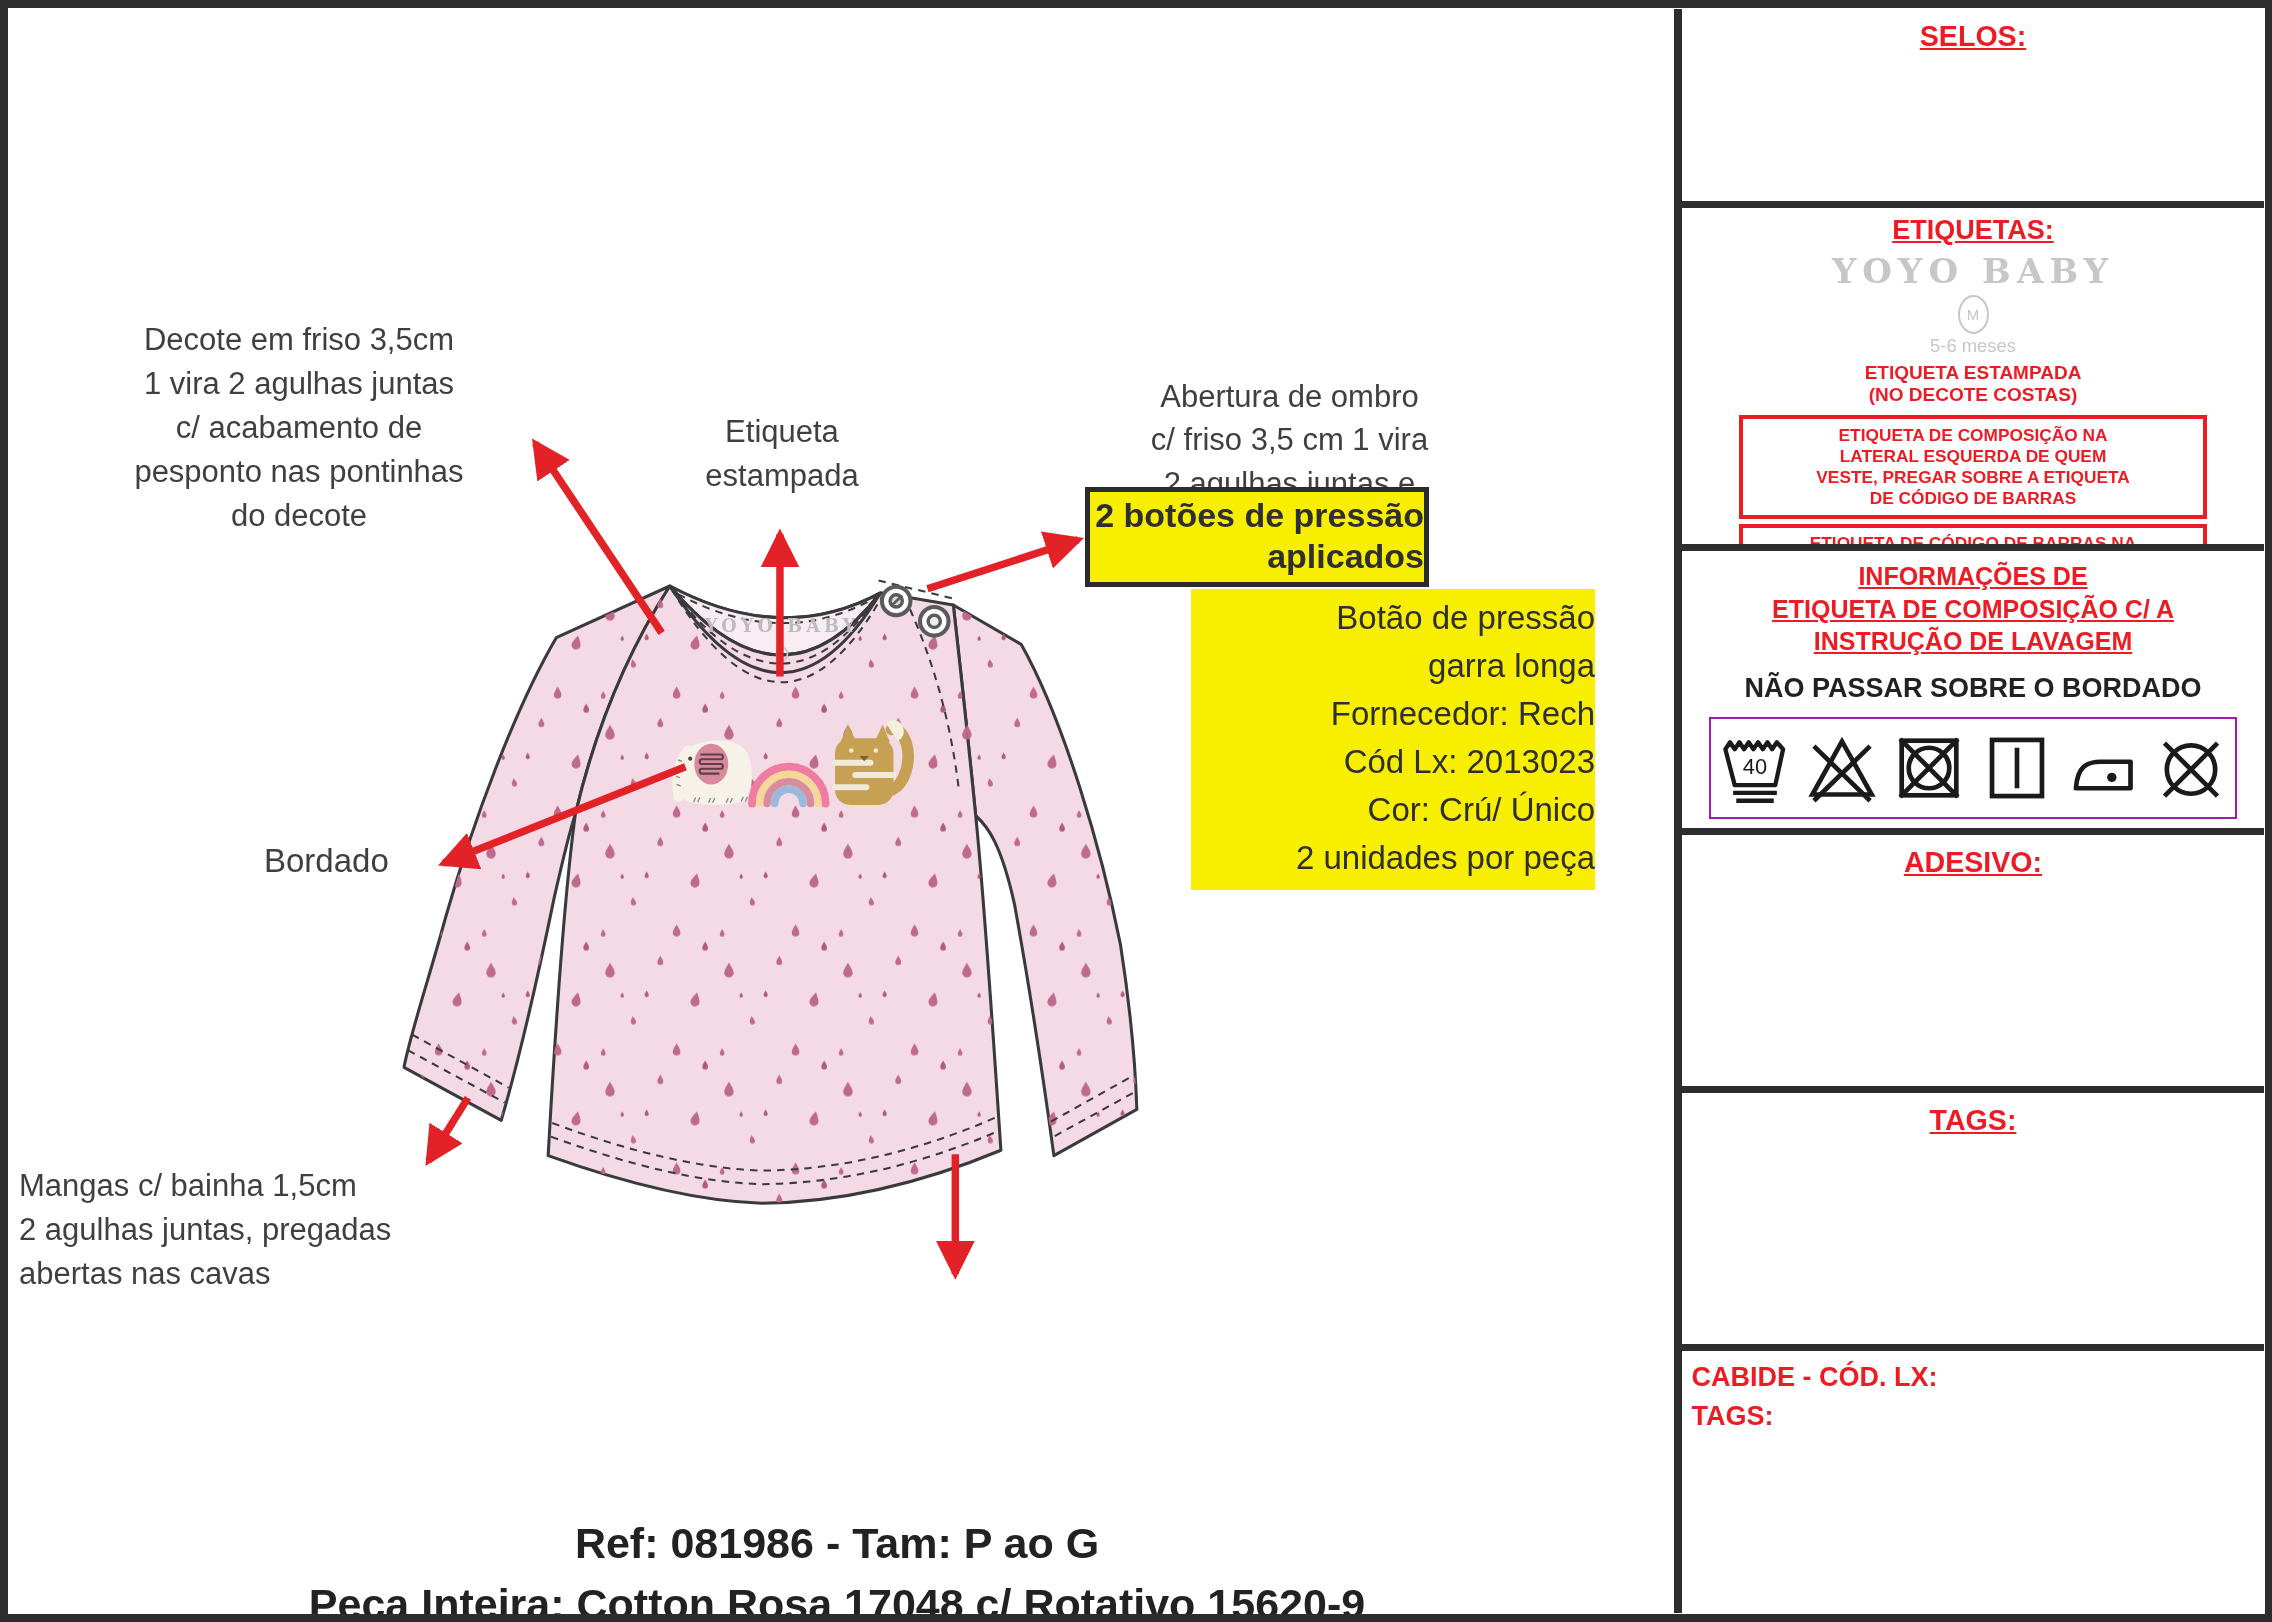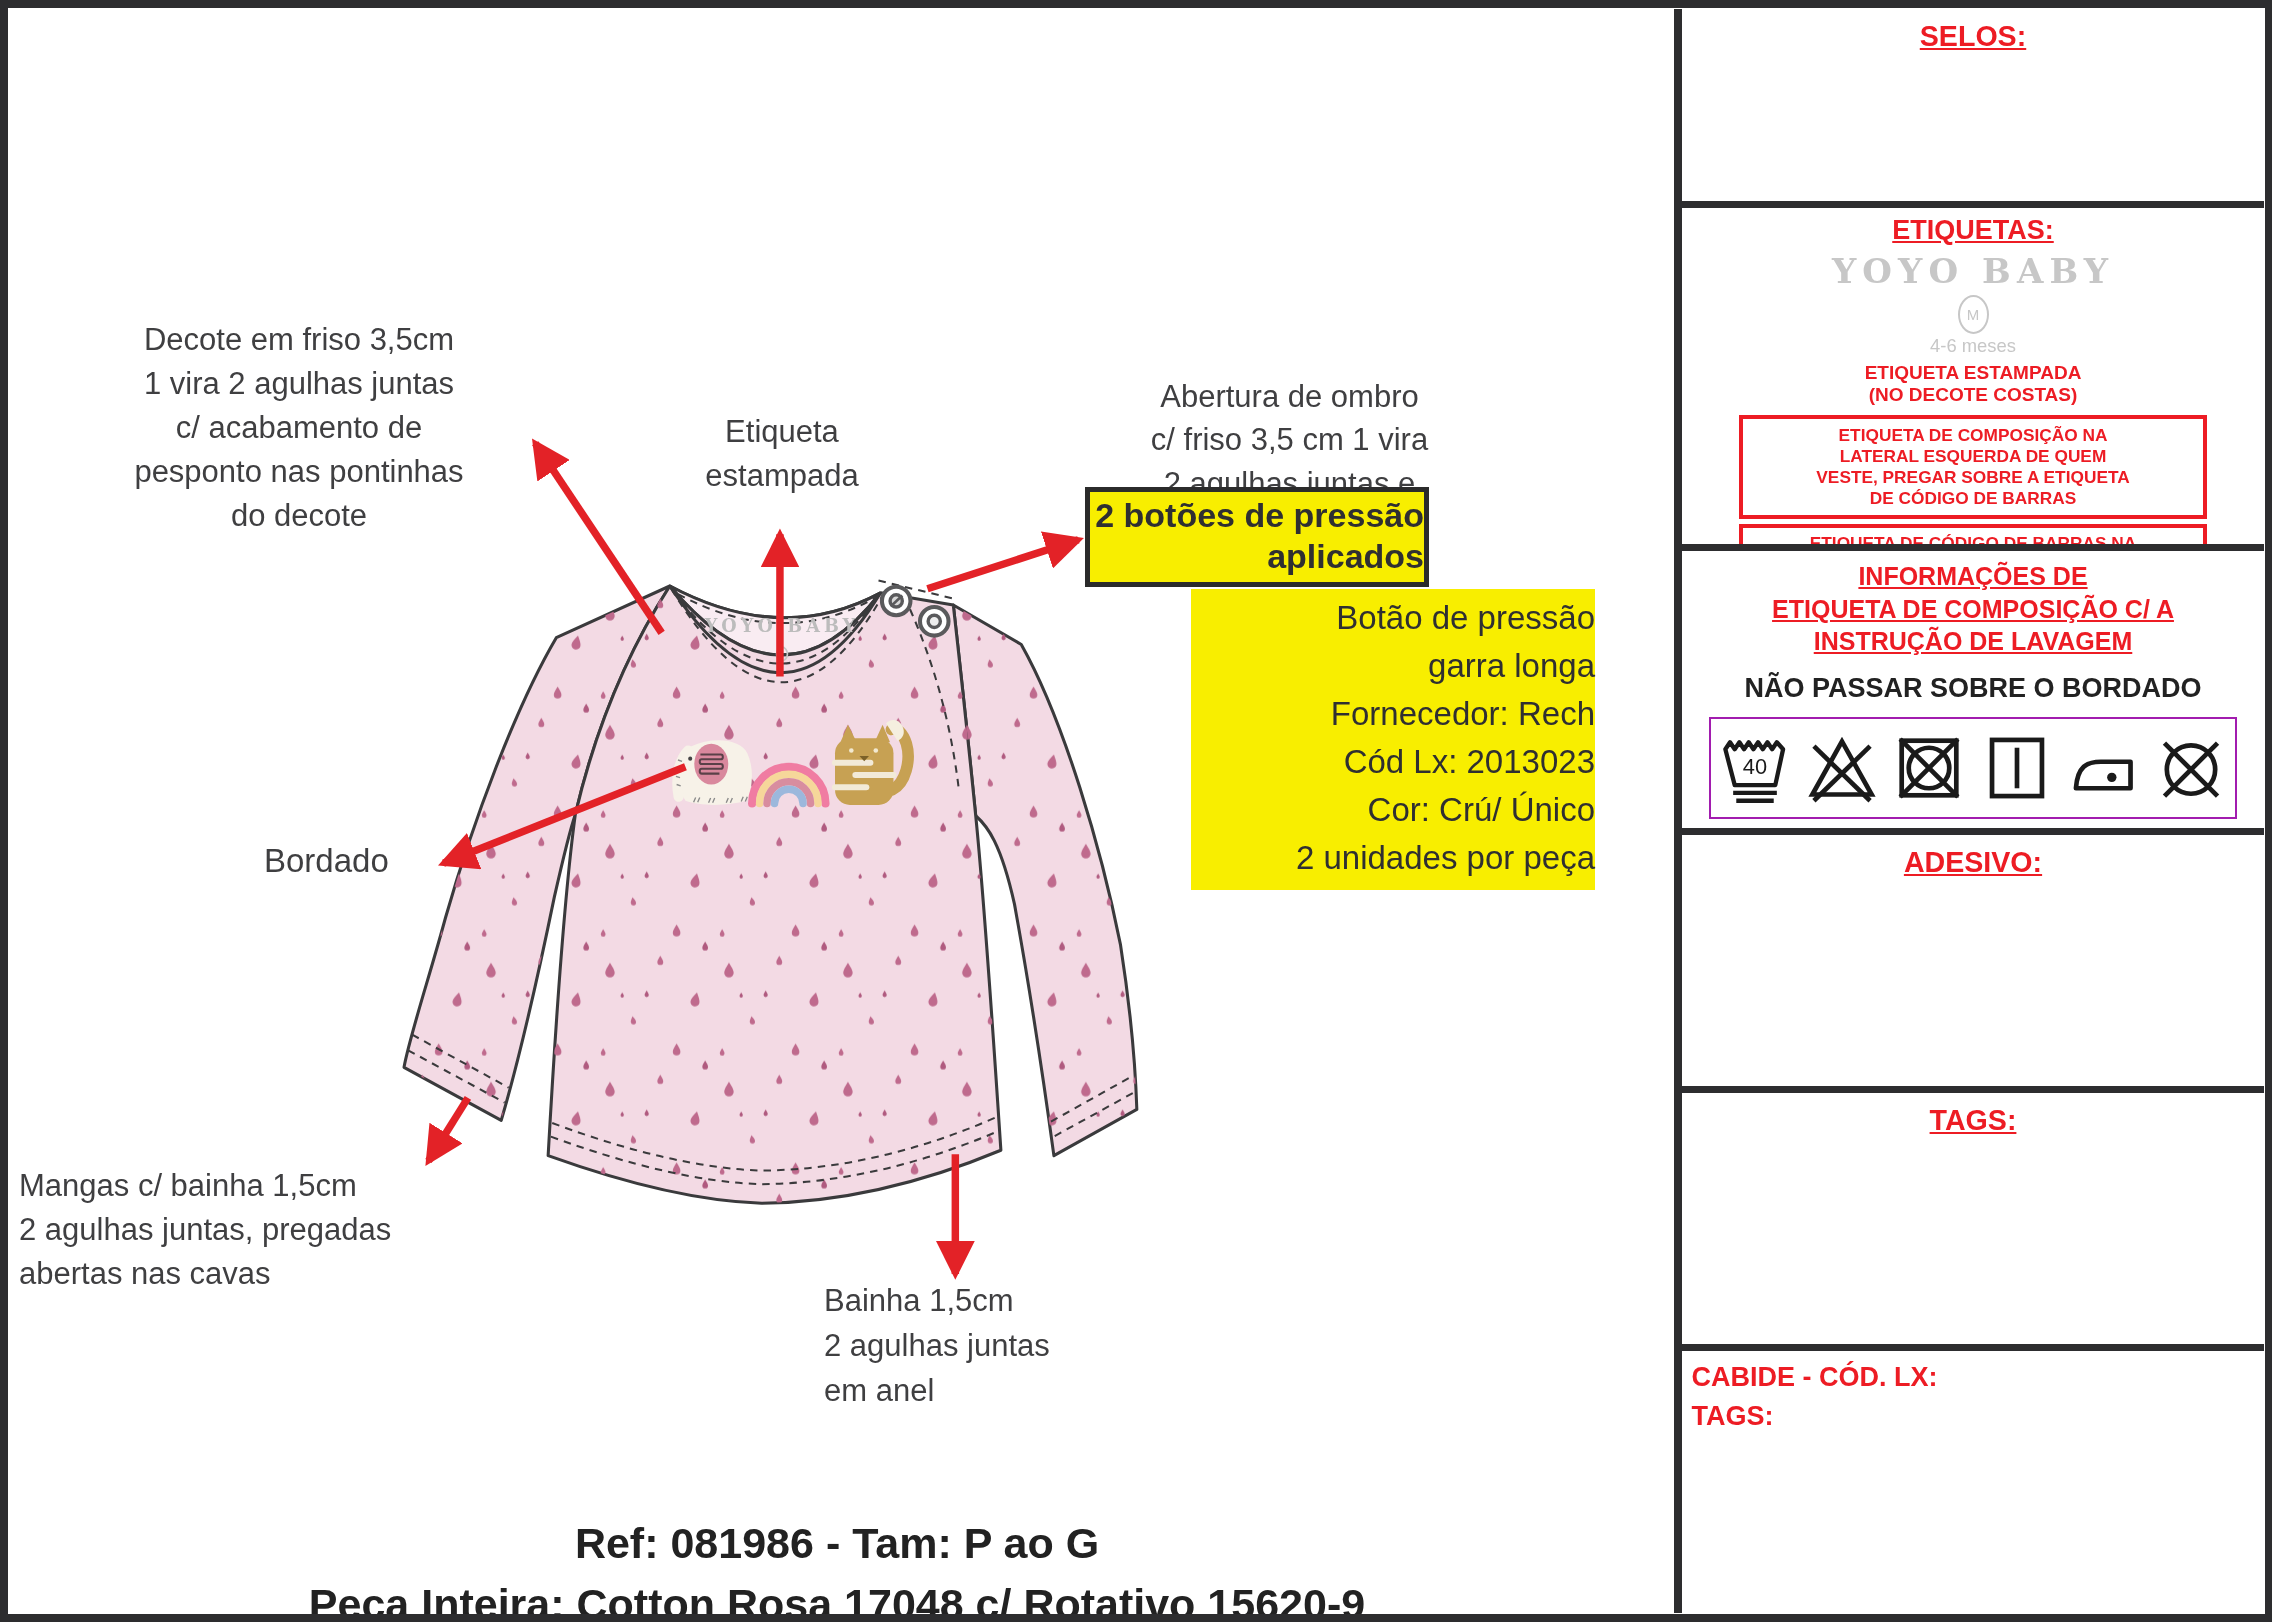--- a/index.html
+++ b/index.html
@@ -178,38 +178,35 @@
 Cód Lx: 2013023
 Cor: Crú/ Único
 2 unidades por peça</div>
 
   <div class="ann" style="left:264px;top:842px;font-size:33px;">Bordado</div>
 
   <div class="ann" style="left:19px;top:1164px;width:503px;font-size:31px;line-height:1.42;">Mangas c/ bainha 1,5cm
 2 agulhas juntas, pregadas
 abertas nas cavas</div>
 
-  <div class="ann" style="left:824px;top:1279px;width:381px;font-size:31px;line-height:1.45;">Bainha 1,5cm
-2 agulhas juntas
-em anel</div>
 
   <div id="reftext">Ref: 081986 - Tam: P ao G
 Peça Inteira: Cotton Rosa 17048 c/ Rotativo 15620-9</div>
 
   <div id="sidebar">
 
     <div class="sect" style="height:192px;">
       <div class="red-title">SELOS:</div>
     </div>
 
     <div class="sect" style="height:343px;">
       <div class="red-title" style="margin-top:6.8px;font-size:27px;">ETIQUETAS:</div>
       <div class="gray brand">YOYO BABY</div>
       <div class="sizecircle gray">M</div>
-      <div class="gray age">4-6 meses</div>
+      <div class="gray age">5-6 meses</div>
       <div class="red-bold-c" style="font-size:19px;line-height:1.2;margin-top:4.1px;">ETIQUETA ESTAMPADA
 (NO DECOTE COSTAS)</div>
       <div class="redbox">ETIQUETA DE COMPOSIÇÃO NA
 LATERAL ESQUERDA DE QUEM
 VESTE, PREGAR SOBRE A ETIQUETA
 DE CÓDIGO DE BARRAS</div>
       <div class="redbox" style="margin-top:5.4px;">ETIQUETA DE CÓDIGO DE BARRAS NA
 LATERAL ESQUERDA DE QUEM VESTE
 ABAIXO DA ETIQUETA DE COMPOSIÇÃO</div>
     </div>

